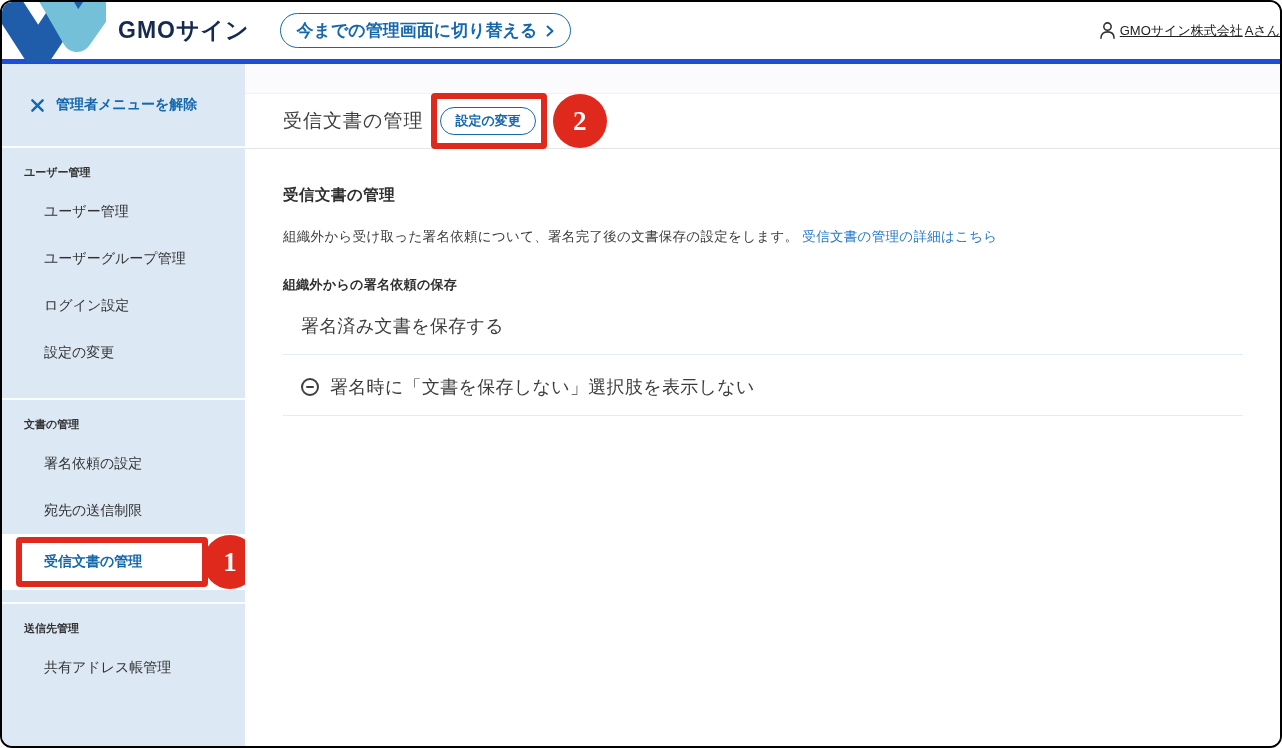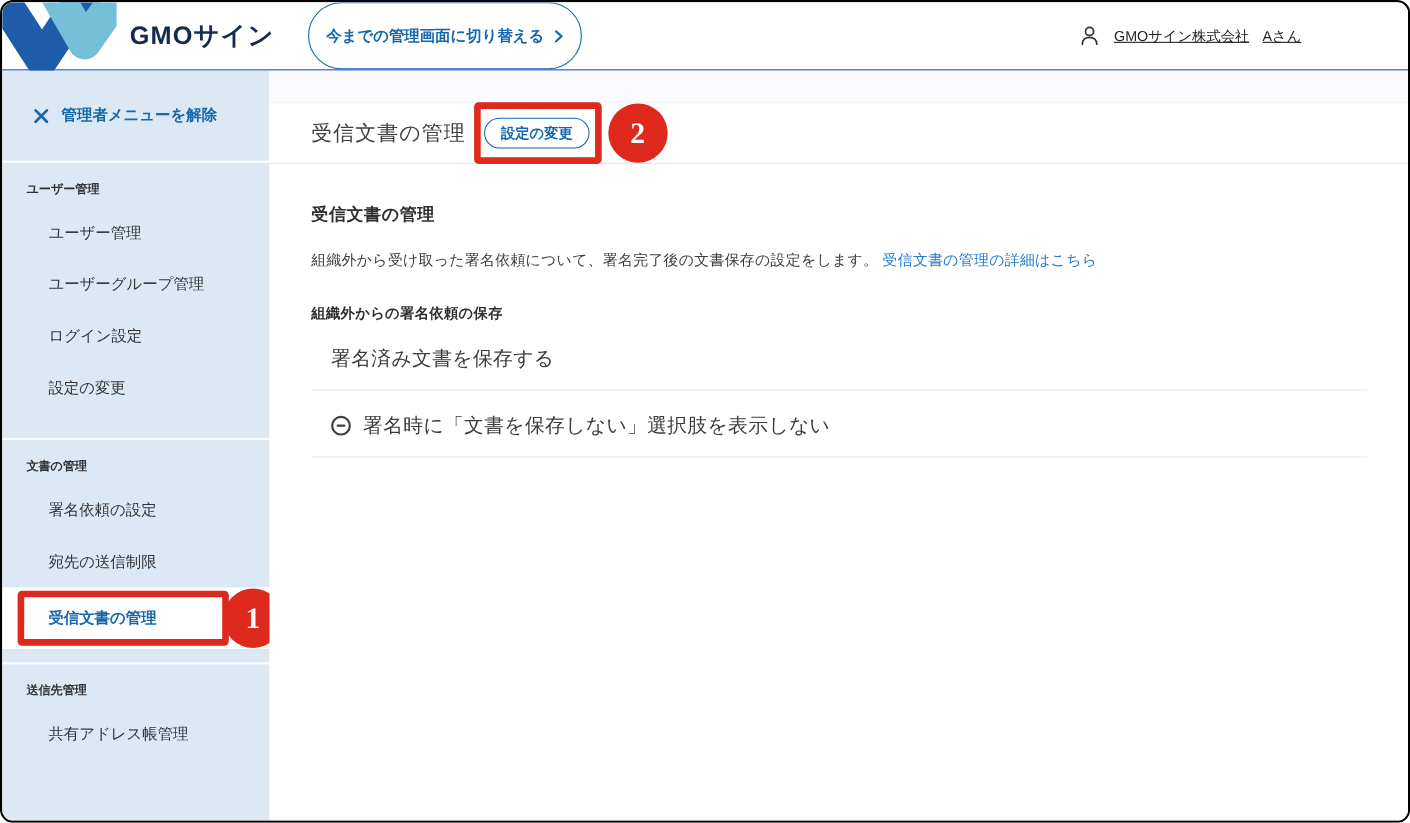--- a/index.html
+++ b/index.html
@@ -11,42 +11,42 @@
   .frame {
     position:relative; width:1282px; height:748px;
     border:2px solid #000; border-radius:12px; overflow:hidden;
     background:#fff; display:flex; flex-direction:column;
   }
   [data-interactable="true"] { cursor:pointer; }
 
   
   .header {
     height:62px; flex:0 0 62px; background:#fff;
-    border-bottom:1px solid #1d4ed8;
-    display:flex; position:relative; z-index:1;
+    border-bottom:5px solid #1d4ed8;
+    display:flex; align-items:center; position:relative; z-index:1;
   }
   .logo { display:flex; align-items:center; height:100%; }
   .logo-mark { width:104px; height:62px; flex:0 0 104px; }
   .logo-mark .p1 { stroke:var(--logo-blue); }
   .logo-mark .p2 { stroke:var(--logo-teal); }
   .logo-text {
     font-size:23px; font-weight:bold; color:var(--logo-navy);
     letter-spacing:1px; margin-left:12px; white-space:nowrap;
   }
   .pill-btn {
     display:inline-flex; align-items:center; gap:9px;
     border:1.5px solid var(--accent-blue); color:var(--accent-blue);
     background:#fff; border-radius:999px; font-weight:bold;
-    font-size:14px; padding:5px 16px; white-space:nowrap;
+    font-size:17px; padding:5px 16px; white-space:nowrap;
     font-family:inherit;
   }
   .header .pill-btn { margin-left:30px; }
   .account {
-    margin-left:auto; margin-right:97px;
-    display:flex; align-items:center; gap:12px;
+    margin-left:auto; 
+    display:flex; align-items:center; gap:2px;
   }
   .account a {
     color:#222; font-size:13px; text-decoration:underline; white-space:nowrap;
   }
 
   
   .body-row { flex:1; display:flex; min-height:0;font-family:Liberation Serif, serif; }
 
   
   .sidebar {

